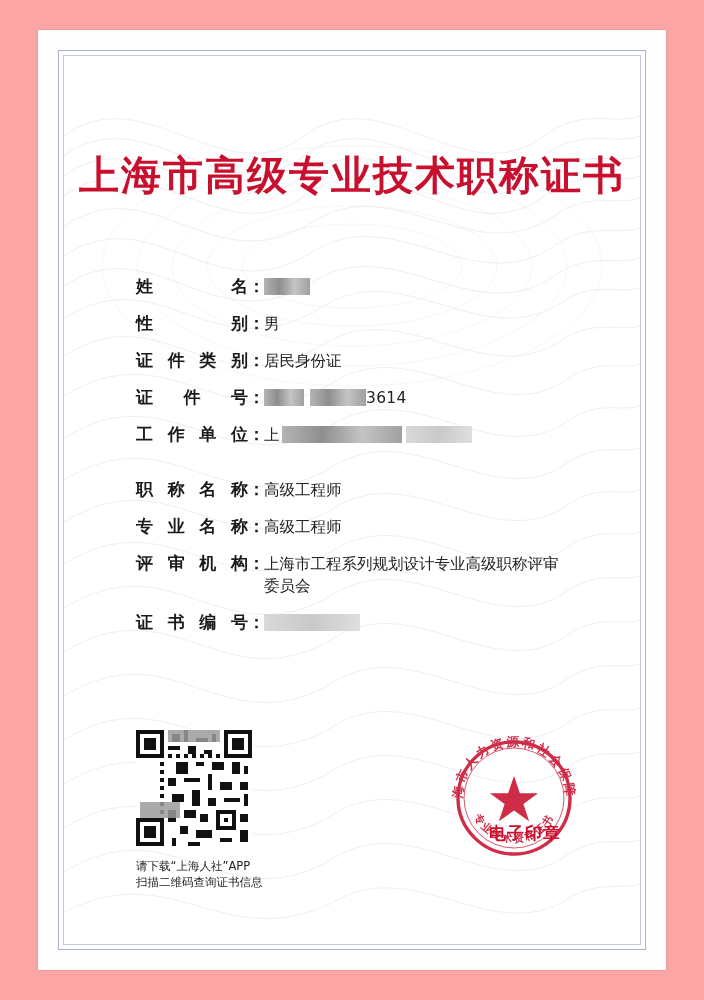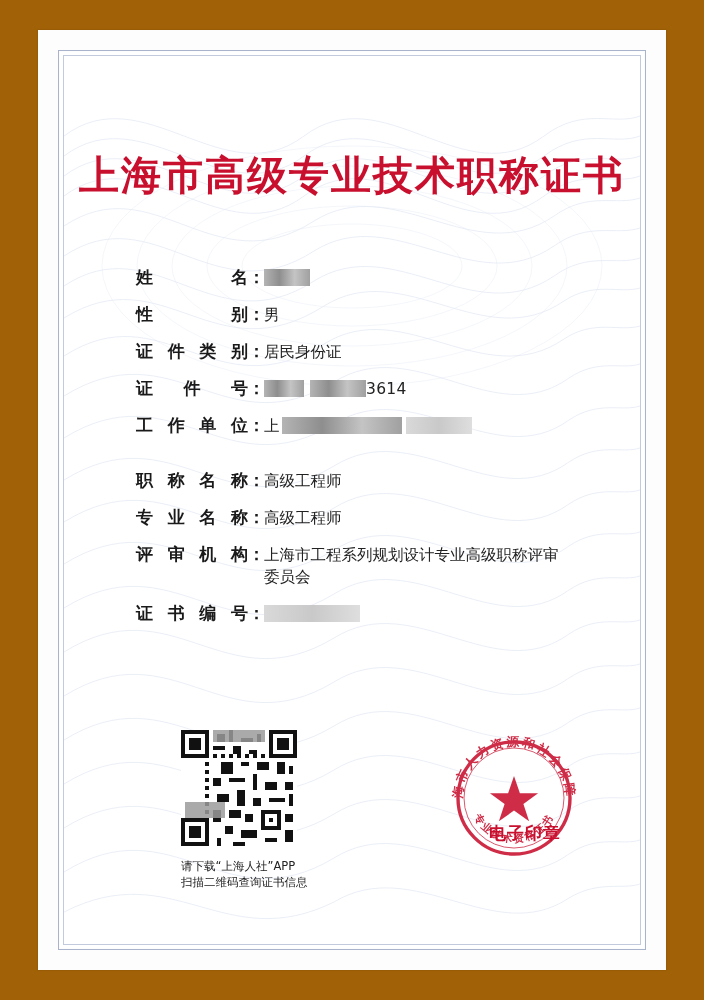--- a/index.html
+++ b/index.html
@@ -12,21 +12,21 @@
     height: 1000px;
     font-family: "DejaVu Sans", "Liberation Sans", sans-serif;
     overflow: hidden;
   }
 
   
   .page {
     position: relative;
     width: 704px;
     height: 1000px;
-    background: #a16207;
+    background: #fca5a5;
   }
   .cert {
     position: absolute;
     left: 38px;
     top: 30px;
     width: 628px;
     height: 940px;
     background: #fdfdfd;
     box-shadow: 0 0 2px rgba(0,0,0,0.18);
     overflow: hidden;
@@ -82,21 +82,21 @@
     font-size: 40px;
     font-weight: bold;
     letter-spacing: 2px;
     white-space: nowrap;
   }
 
   
   .fields {
     position: absolute;
     left: 98px;
-    top: 236px;
+    top: 245px;
     right: 60px;
   }
   .row {
     display: flex;
     align-items: flex-start;
     margin-bottom: 14px;
     min-height: 22px;
   }
   .row.gap-before { margin-top: 32px; }
   .label {
@@ -141,21 +141,20 @@
   .redact.r6 { width: 96px; }
   .redact.light {
     background: linear-gradient(90deg,#d9d9d9,#c9c9c9,#dedede);
   }
 
   
   .qr-wrap {
     position: absolute;
     left: 98px;
     top: 700px;
-    margin-left: 45px;
   }
   .qr {
     width: 116px;
     height: 116px;
     image-rendering: pixelated;
     background: #fff;
   }
   .qr-caption {
     margin-top: 8px;
     font-size: 11.5px;

